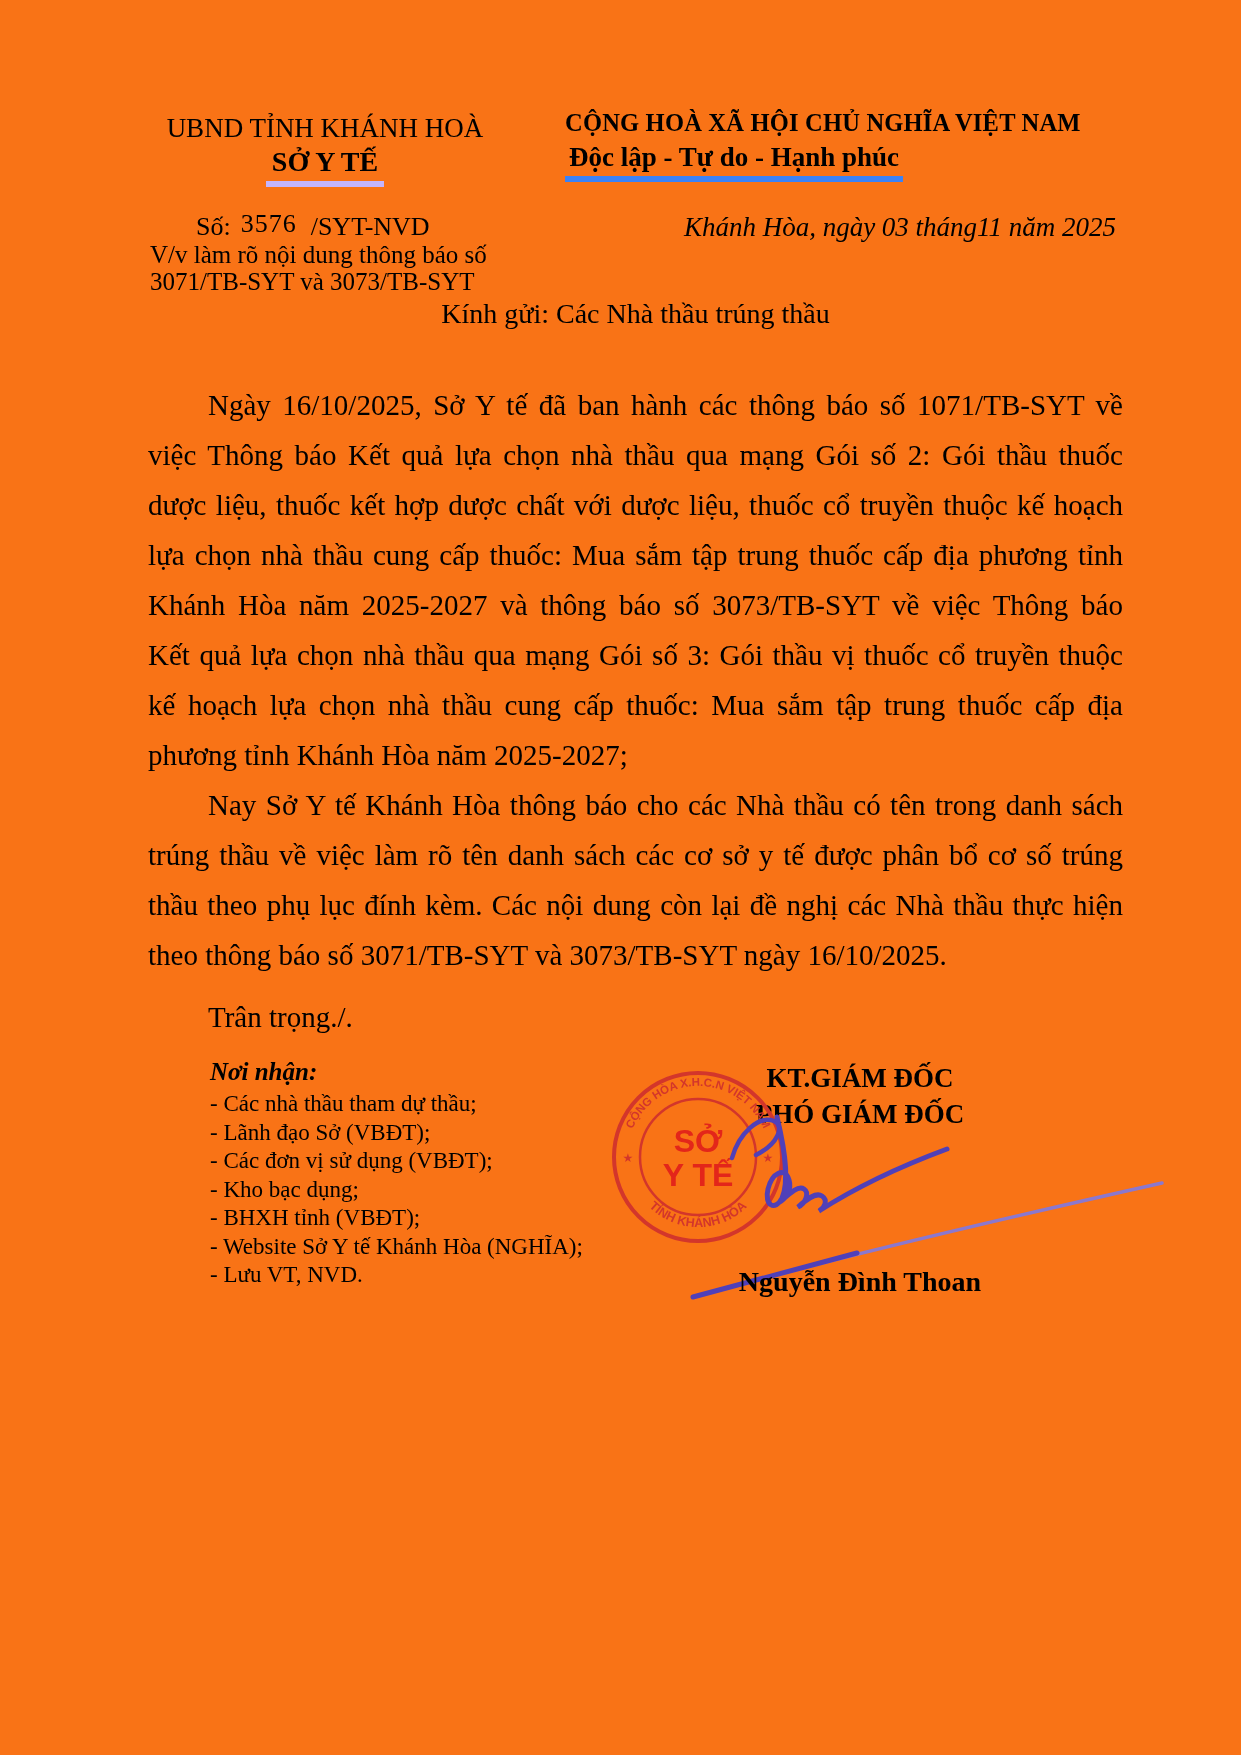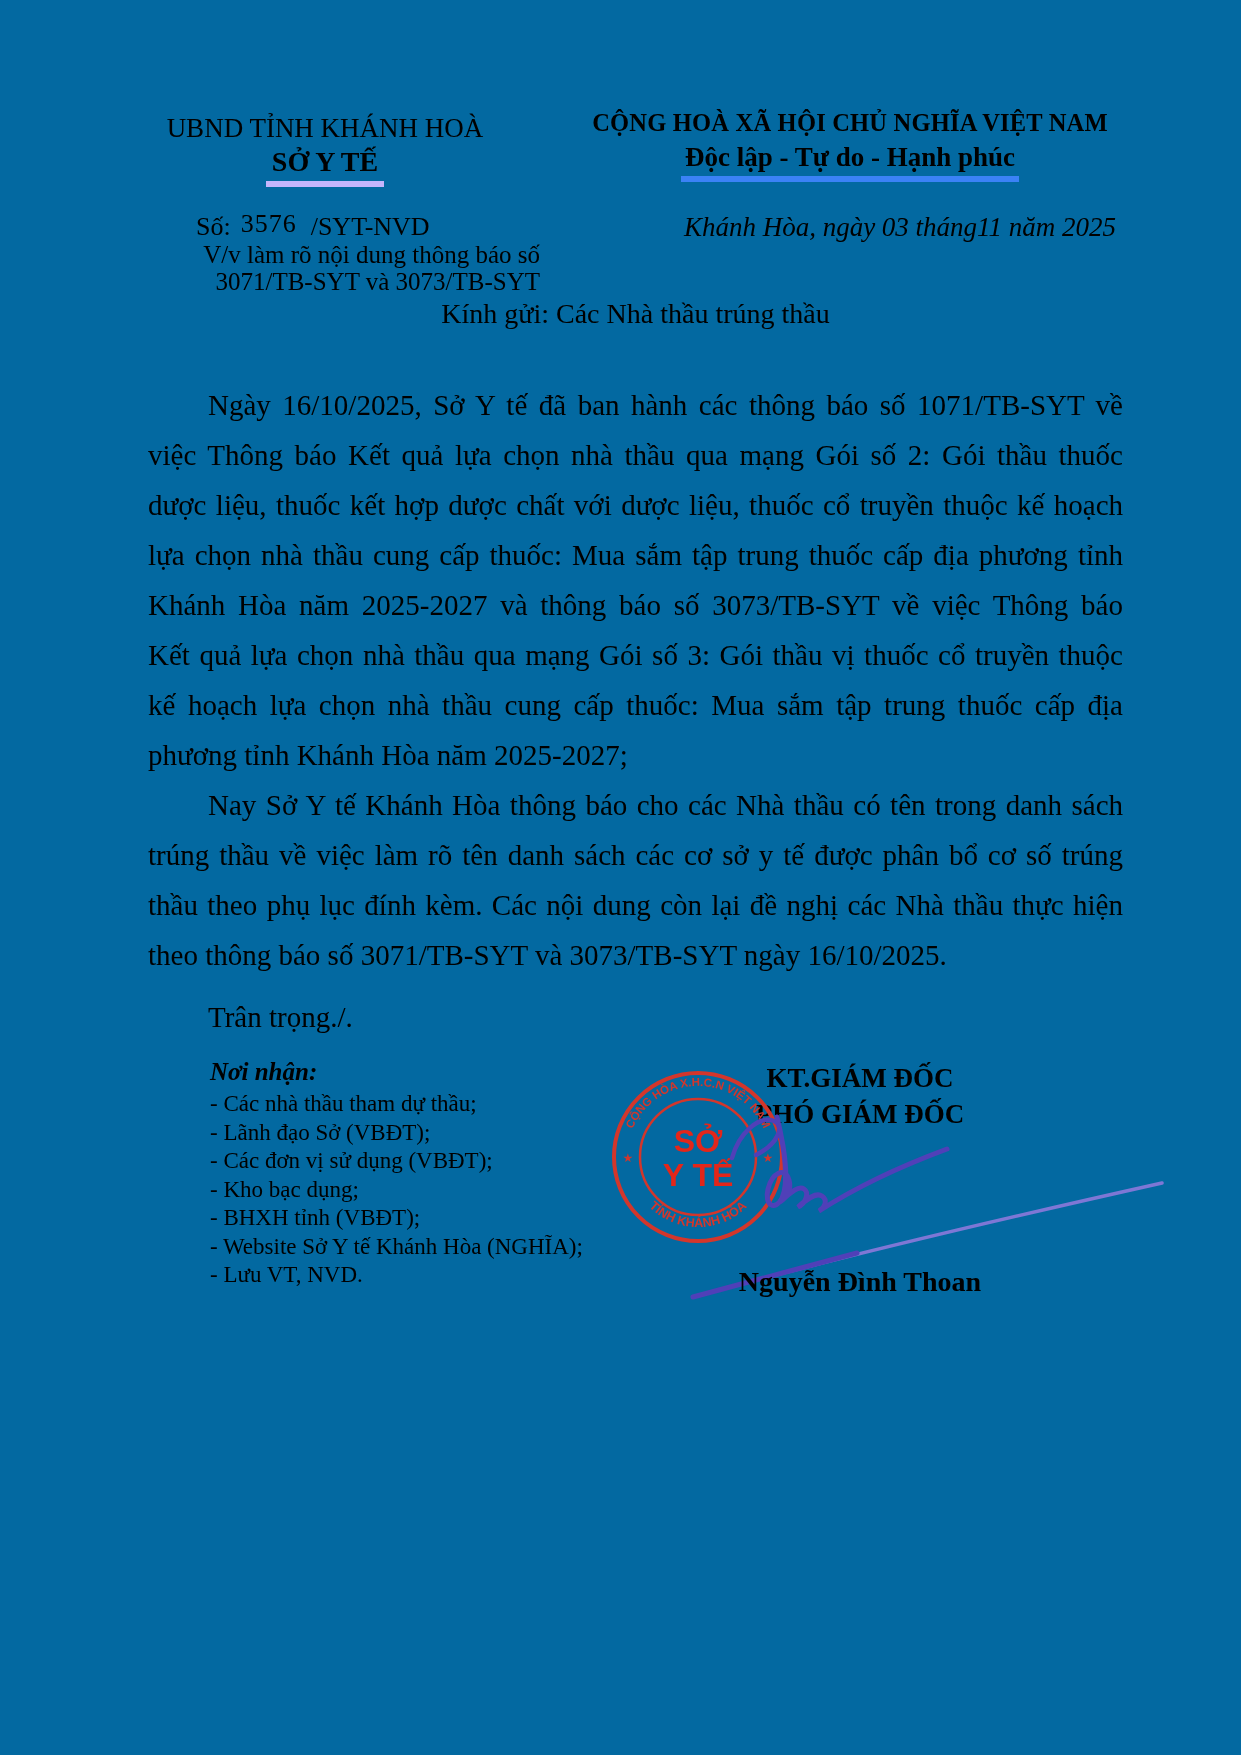--- a/index.html
+++ b/index.html
@@ -1,37 +1,37 @@
 <!DOCTYPE html>
 <html><head>
 <meta charset="utf-8">
 <style>
   html,body{margin:0;padding:0;background:#ffffff;}
   .page{
     position:relative;
     width:1241px;height:1755px;
-    background:#0369a1;
+    background:#f97316;
     font-family:"Liberation Serif","DejaVu Serif",serif;
     color:#000;
     overflow:hidden;
   }
   .abs{position:absolute;}
   
   .hdr-left{left:135px;top:112px;width:380px;text-align:center;}
   .hdr-left .org-parent{font-size:27px;line-height:32px;}
   .hdr-left .org{font-size:28px;font-weight:bold;line-height:32px;margin-top:2px;}
   .hdr-left .org span{display:inline-block;border-bottom:6px solid #c4b5fd;padding:0 6px 3px 6px;}
-  .hdr-right{left:565px;top:108px;width:570px;text-align:center;}
+  .hdr-right{left:565px;top:108px;width:570px;}
   .hdr-right .nat{font-size:24.5px;font-weight:bold;line-height:30px;letter-spacing:.2px;}
   .hdr-right .motto{font-size:27px;font-weight:bold;line-height:32px;margin-top:3px;}
   .hdr-right .motto span{display:inline-block;border-bottom:6px solid #3b82f6;padding:0 4px 3px 4px;}
   
   .so-line{left:196px;top:212px;font-size:26px;white-space:nowrap;}
   .so-line .num{position:relative;top:-3px;margin:0 14px 0 10px;letter-spacing:1px;}
-  .subject{left:150px;top:241px;width:390px;text-align:right;font-size:25px;line-height:27px;}
+  .subject{left:150px;top:241px;width:390px;text-align:left;font-size:25px;line-height:27px;}
   .date-line{left:665px;top:212px;width:470px;text-align:center;font-style:italic;font-size:27px;white-space:nowrap;}
   .salutation{left:148px;top:298px;width:975px;text-align:center;font-size:28px;}
   
   .body-text{left:148px;top:380px;width:975px;font-size:29px;line-height:50px;}
   .ln{text-align:justify;text-align-last:justify;}
   .ln.last{text-align:left;text-align-last:left;}
   .ln.indent{padding-left:60px;}
   .closing{margin-top:12px;padding-left:60px;}
   
   .recipients{left:190px;top:1058px;width:440px;margin-left:20px;}

